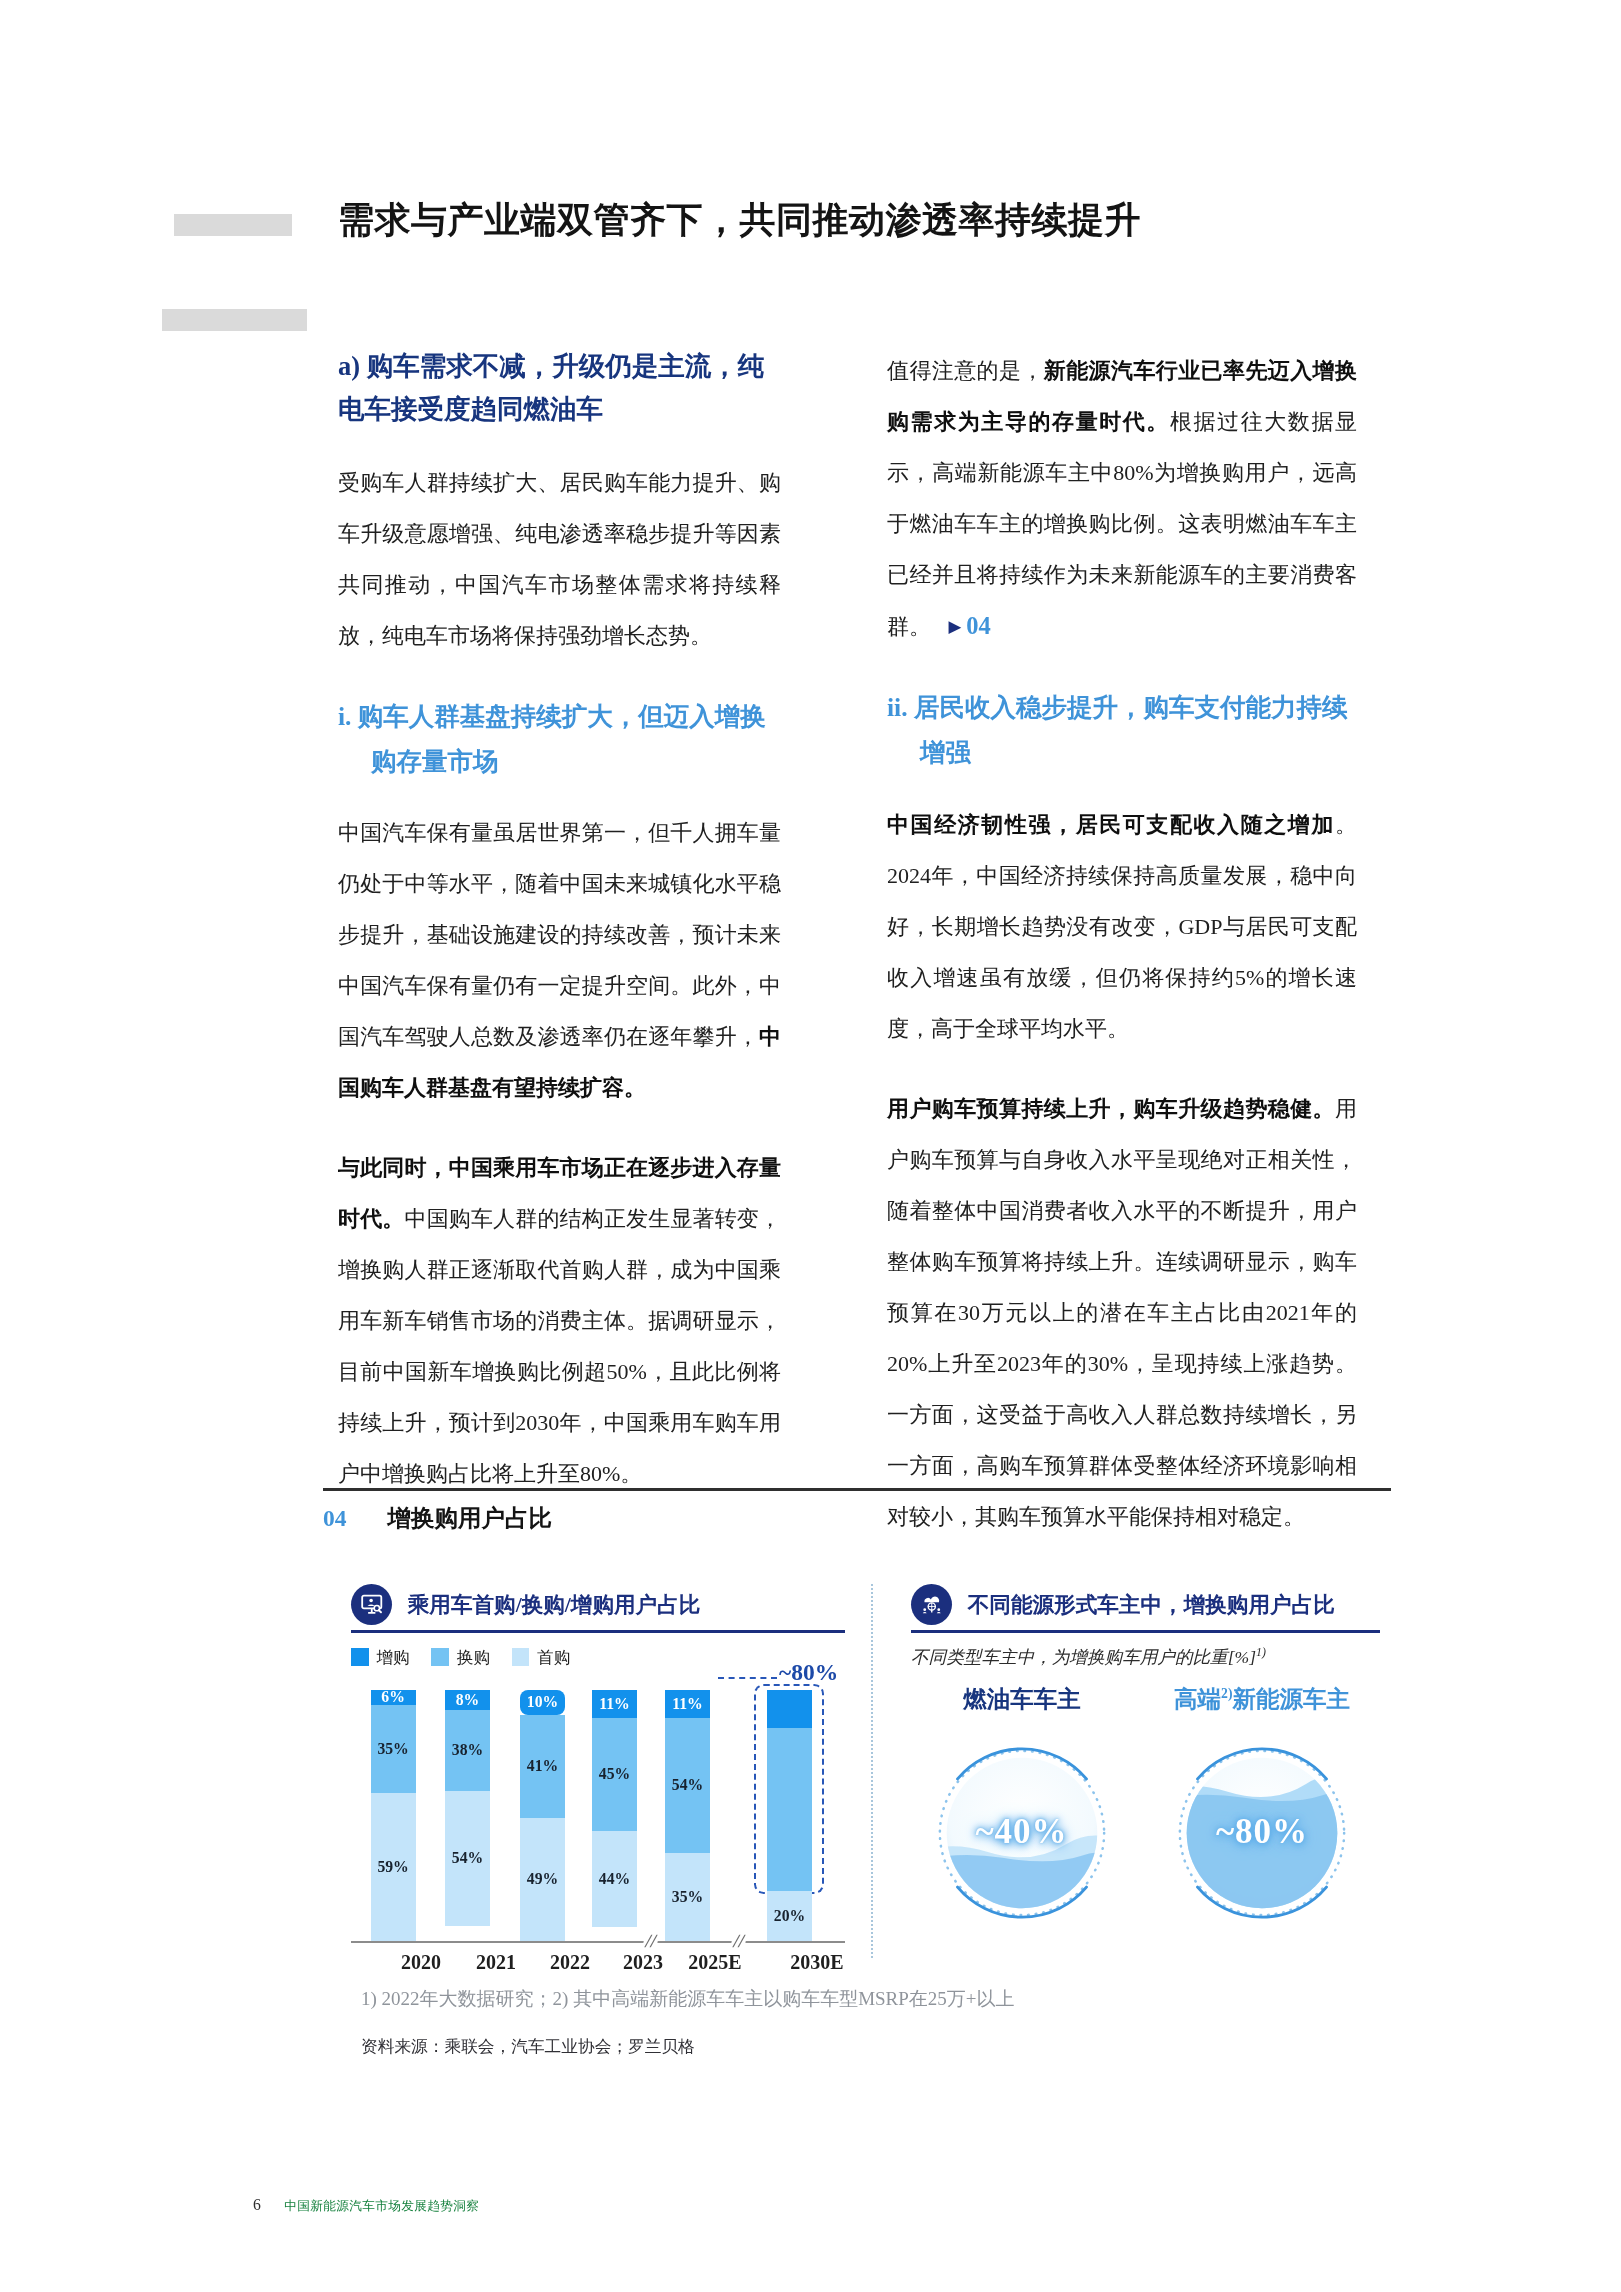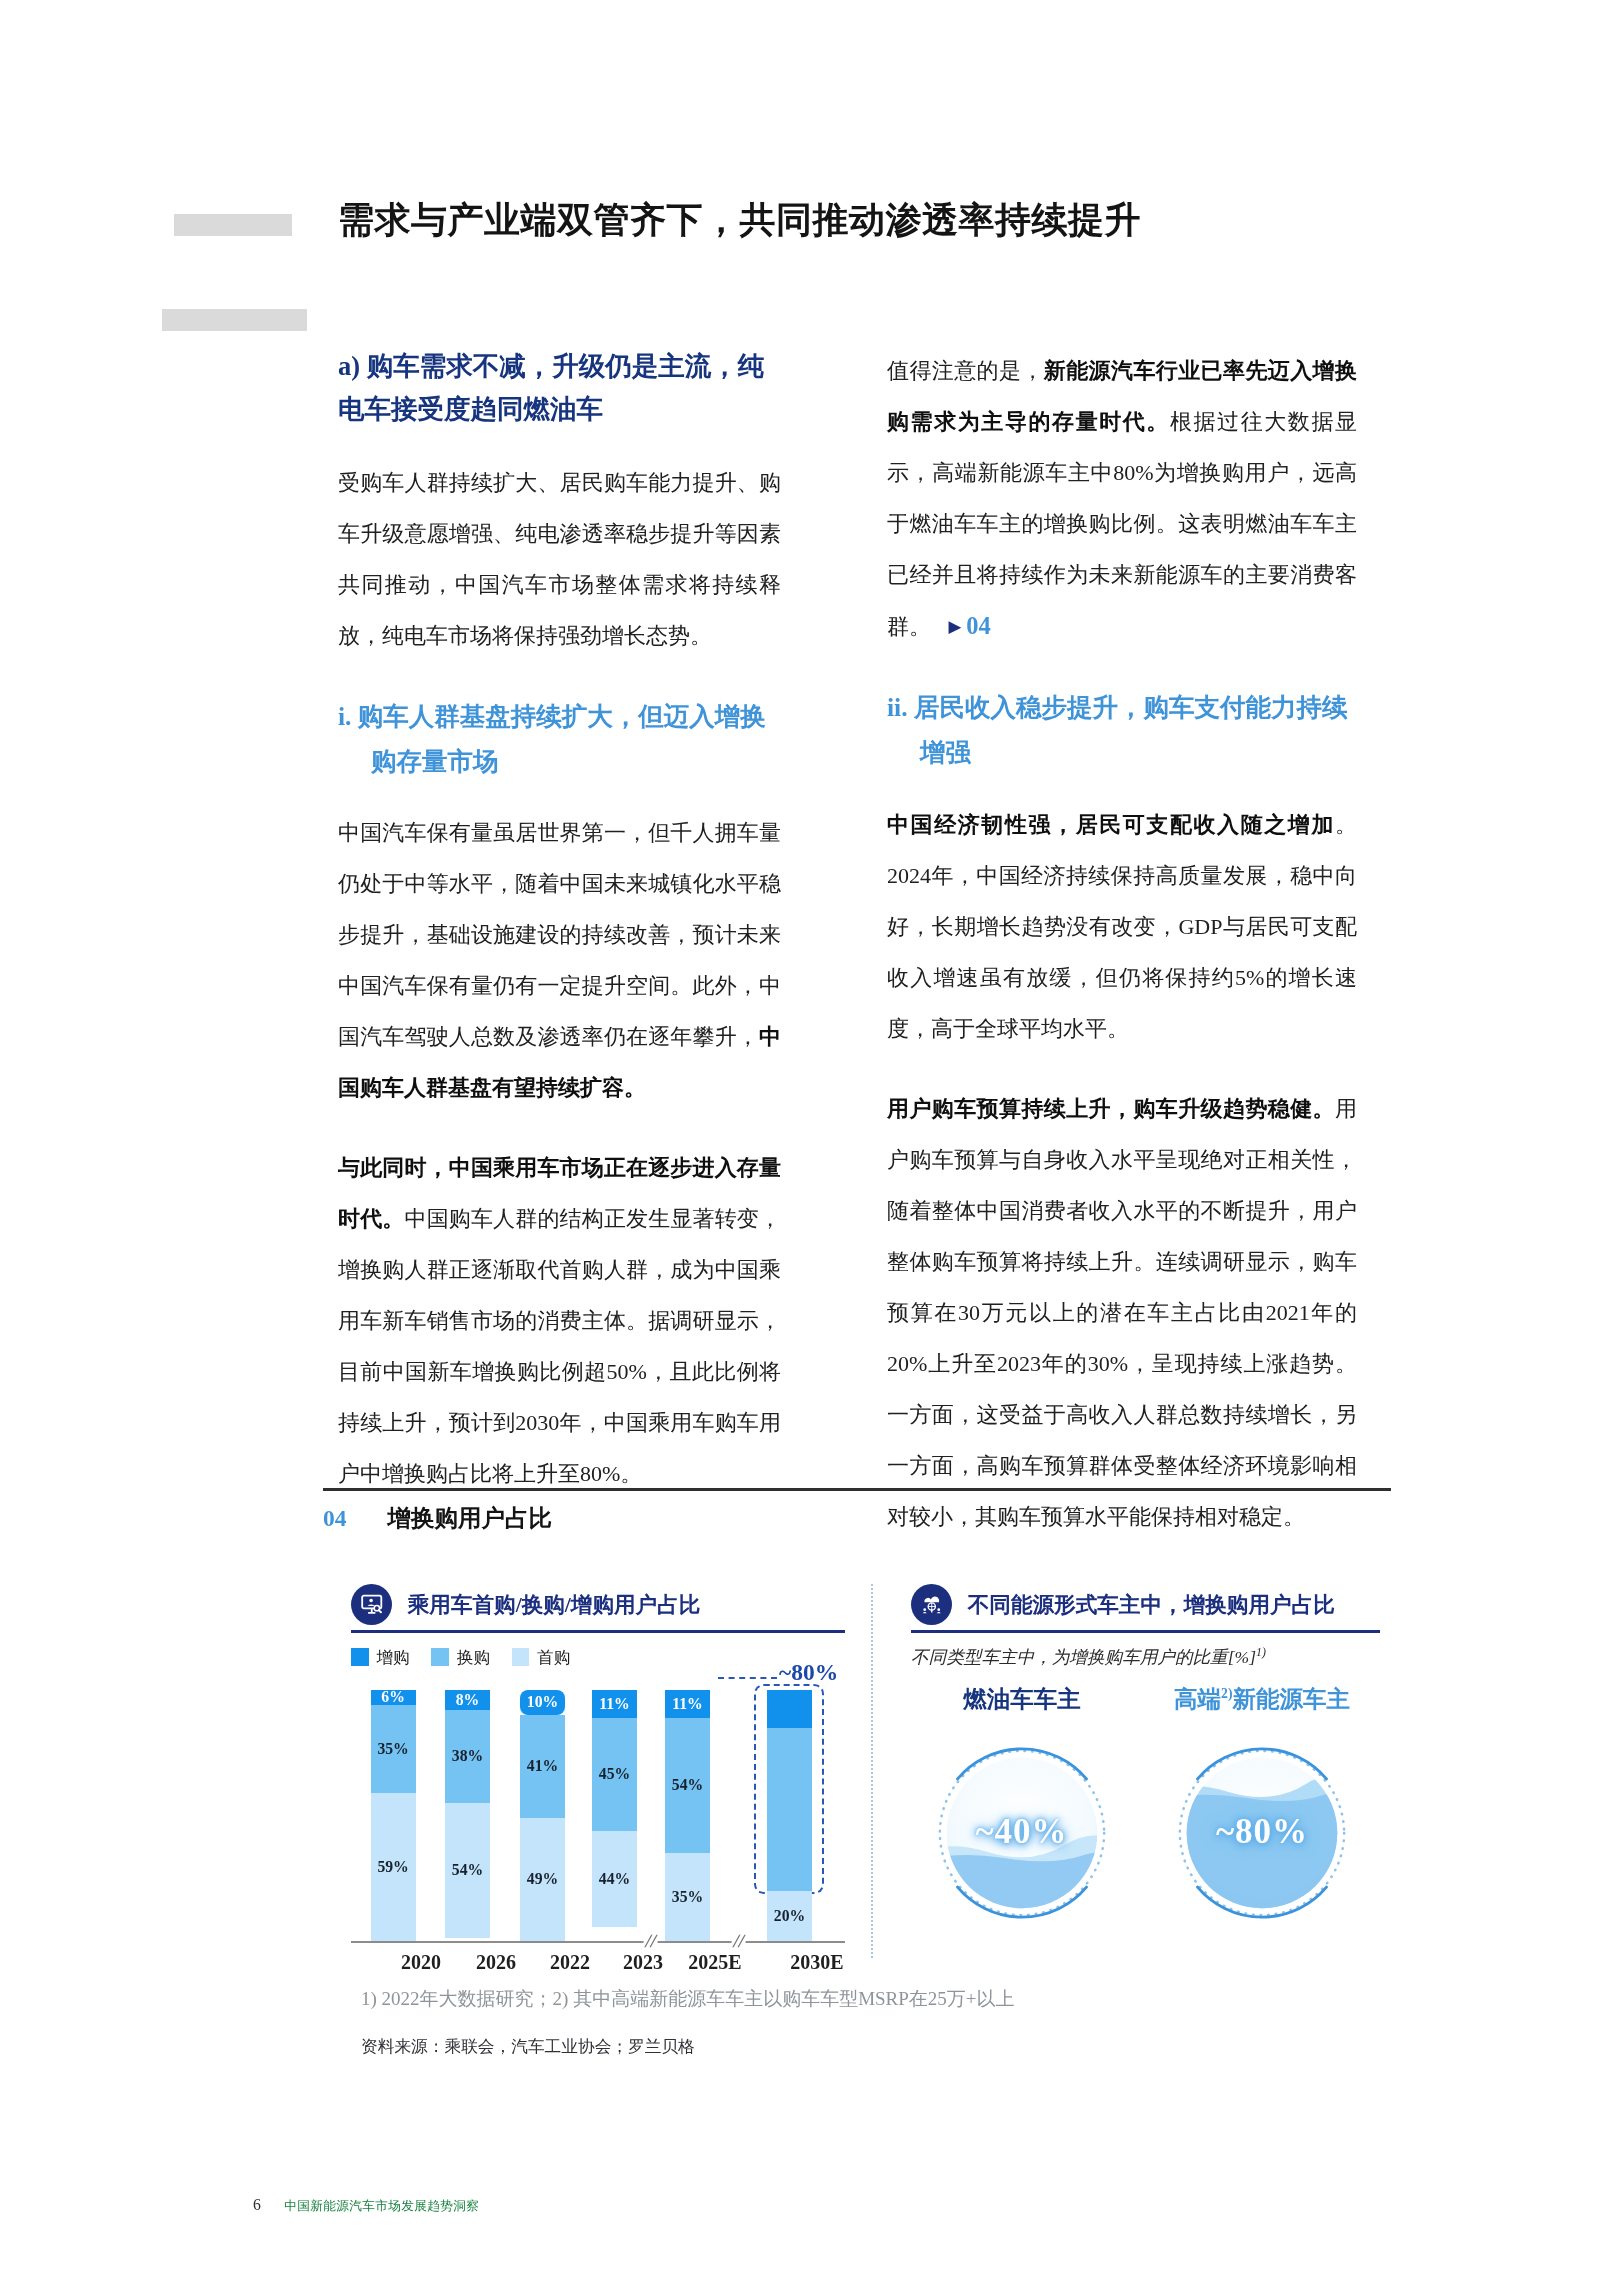--- a/index.html
+++ b/index.html
@@ -145,28 +145,28 @@
           </div>
           <div class="seg" style="height: 148px; background: rgb(195, 228, 250);">
             <span class="seg-label">59%</span>
           </div>
         </div>
         <div class="x-label" style="left: 42px;">2020</div>
         <div class="bar-col" style="left: 94px;">
           <div class="seg" style="height: 20px; background: rgb(18, 145, 236);">
             <span class="seg-label on-dark">8%</span>
           </div>
-          <div class="seg" style="height: 93px; background: rgb(116, 195, 243);">
+          <div class="seg" style="height: 81px; background: rgb(116, 195, 243);">
             <span class="seg-label">38%</span>
           </div>
           <div class="seg" style="height: 135px; background: rgb(195, 228, 250);">
             <span class="seg-label">54%</span>
           </div>
         </div>
-        <div class="x-label" style="left: 117px;">2026</div>
+        <div class="x-label" style="left: 117px;">2021</div>
         <div class="bar-col" style="left: 169px;">
           <div class="seg" style="height: 25px; background: rgb(18, 145, 236); border-radius: 8px;">
             <span class="seg-label on-dark">10%</span>
           </div>
           <div class="seg" style="height: 103px; background: rgb(116, 195, 243);">
             <span class="seg-label">41%</span>
           </div>
           <div class="seg" style="height: 123px; background: rgb(195, 228, 250);">
             <span class="seg-label">49%</span>
           </div>

